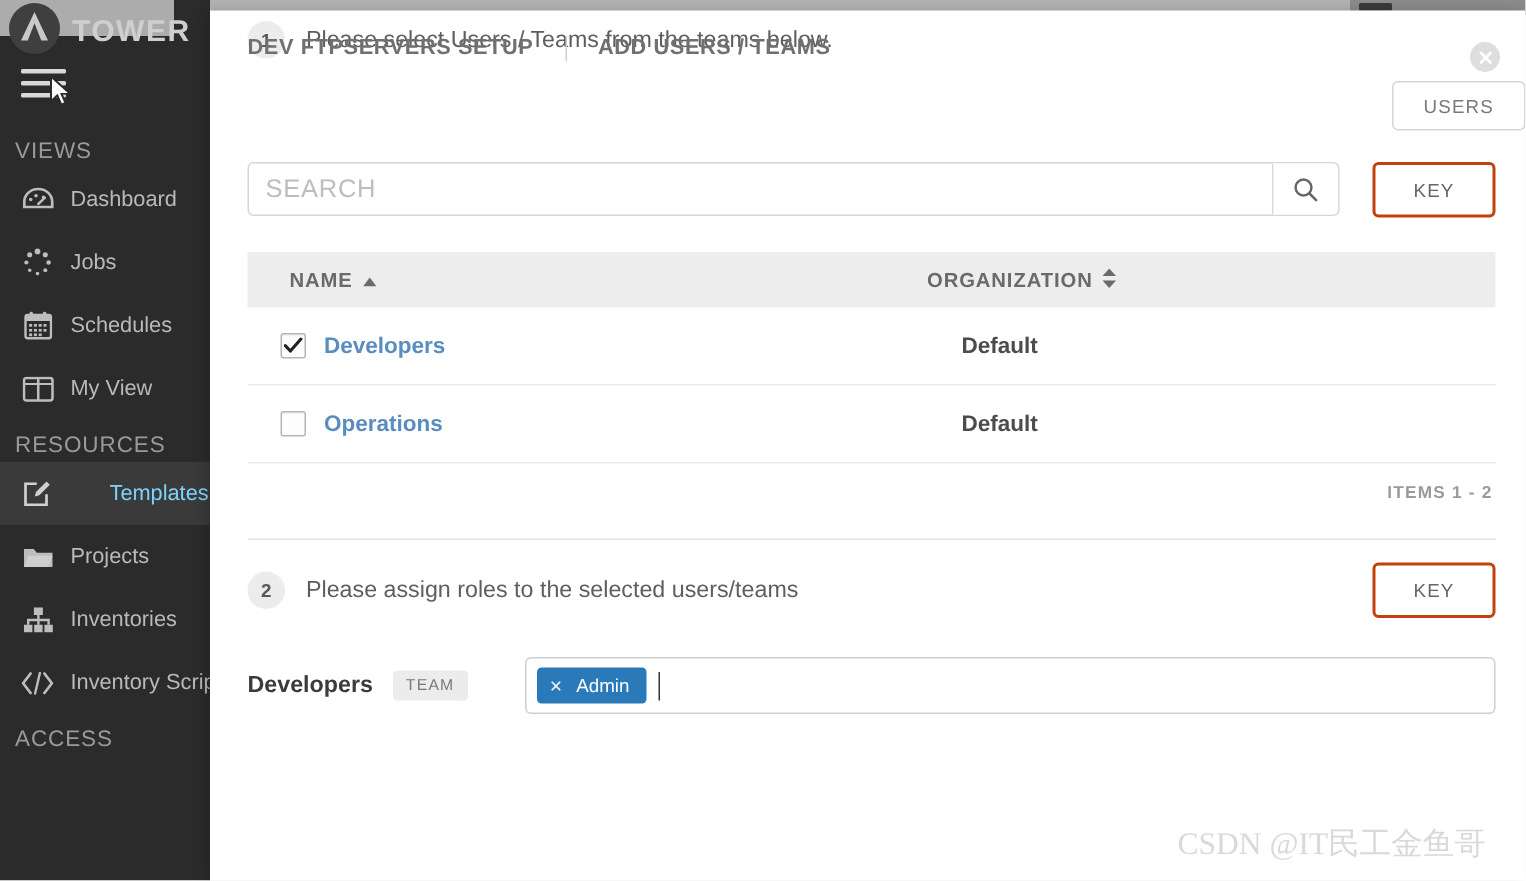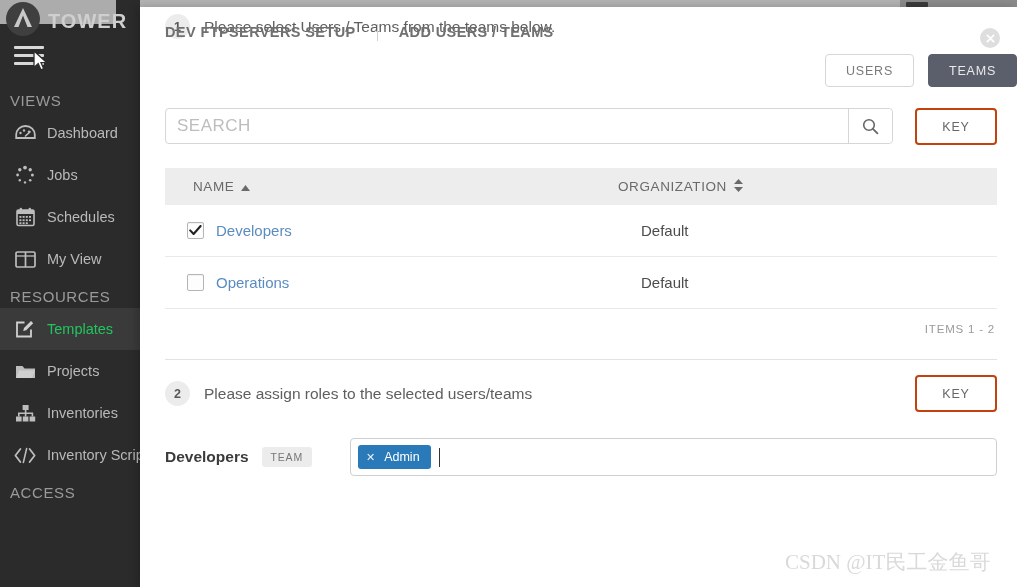--- a/index.html
+++ b/index.html
@@ -64,21 +64,21 @@
   .nav-section {
     color:#9a9a9a; font-size:15px; letter-spacing:0.6px;
     padding:0 0 0 10px; margin-top:6px; height:22px; line-height:22px;
     font-weight:400;
   }
   .nav-item {
     height:42px; display:flex; align-items:center;
     padding-left:12px; color:#b9b9b9; font-size:14.5px;
     cursor:pointer; white-space:nowrap;
   }
-  .nav-item.active { background:#3a3a3a; color:#22c55e; }
+  .nav-item.active { background:#3a3a3a; color:#7dd3fc;gap:26px; }
   .nav-ico {
     width:26px; height:24px; flex:0 0 auto; margin-right:9px;
     display:flex; align-items:center; justify-content:center;
     color:#bdbdbd;
   }
 
   
   .modal {
     position:absolute; left:140px; top:7px; width:877px; height:580px;
     background:#ffffff;
@@ -142,21 +142,21 @@
     display:flex; align-items:center; justify-content:center; cursor:pointer;
     border-radius:0 4px 4px 0;
   }
   .key-btn {
     width:82px; height:37px; border:2px solid #c2410c; border-radius:4px;
     background:#fff; color:#666; font-size:12.5px; letter-spacing:0.8px;
     display:flex; align-items:center; justify-content:center; cursor:pointer;
     flex:0 0 auto;
   }
 
-  .table-wrap { margin:23px 20px 0 25px; }
+  .table-wrap { margin:23px 20px 0 25px;font-weight:bold; }
   .thead {
     height:37px; background:#ededed; display:flex; align-items:center;
     padding-left:28px;
   }
   .th {
     font-size:13.5px; color:#6a6a6a; letter-spacing:0.6px;
     display:flex; align-items:center; gap:7px;
   }
   .th.name { width:425px; }
   .sort-asc { display:inline-block; }
@@ -381,21 +381,20 @@
       </svg>
     </div>
 
     <div class="step-row">
       <div class="step-num">1</div>
       <div class="step-text">Please select Users / Teams from the teams below.</div>
     </div>
 
     <div class="toggle-row">
       <div class="toggle-btn off">USERS</div>
-      <div class="toggle-btn on">TEAMS</div>
     </div>
 
     <div class="search-row">
       <div class="search-wrap">
         <input class="search-input" type="text" value="" placeholder="SEARCH" style="">
         <div class="search-btn">
           <svg width="17" height="17" viewBox="0 0 17 17">
             <circle cx="7" cy="7" r="5.3" fill="none" stroke="#666" stroke-width="1.6"></circle>
             <path d="M10.9 10.9 L15.4 15.4" stroke="#666" stroke-width="1.8" stroke-linecap="round"></path>
           </svg>

